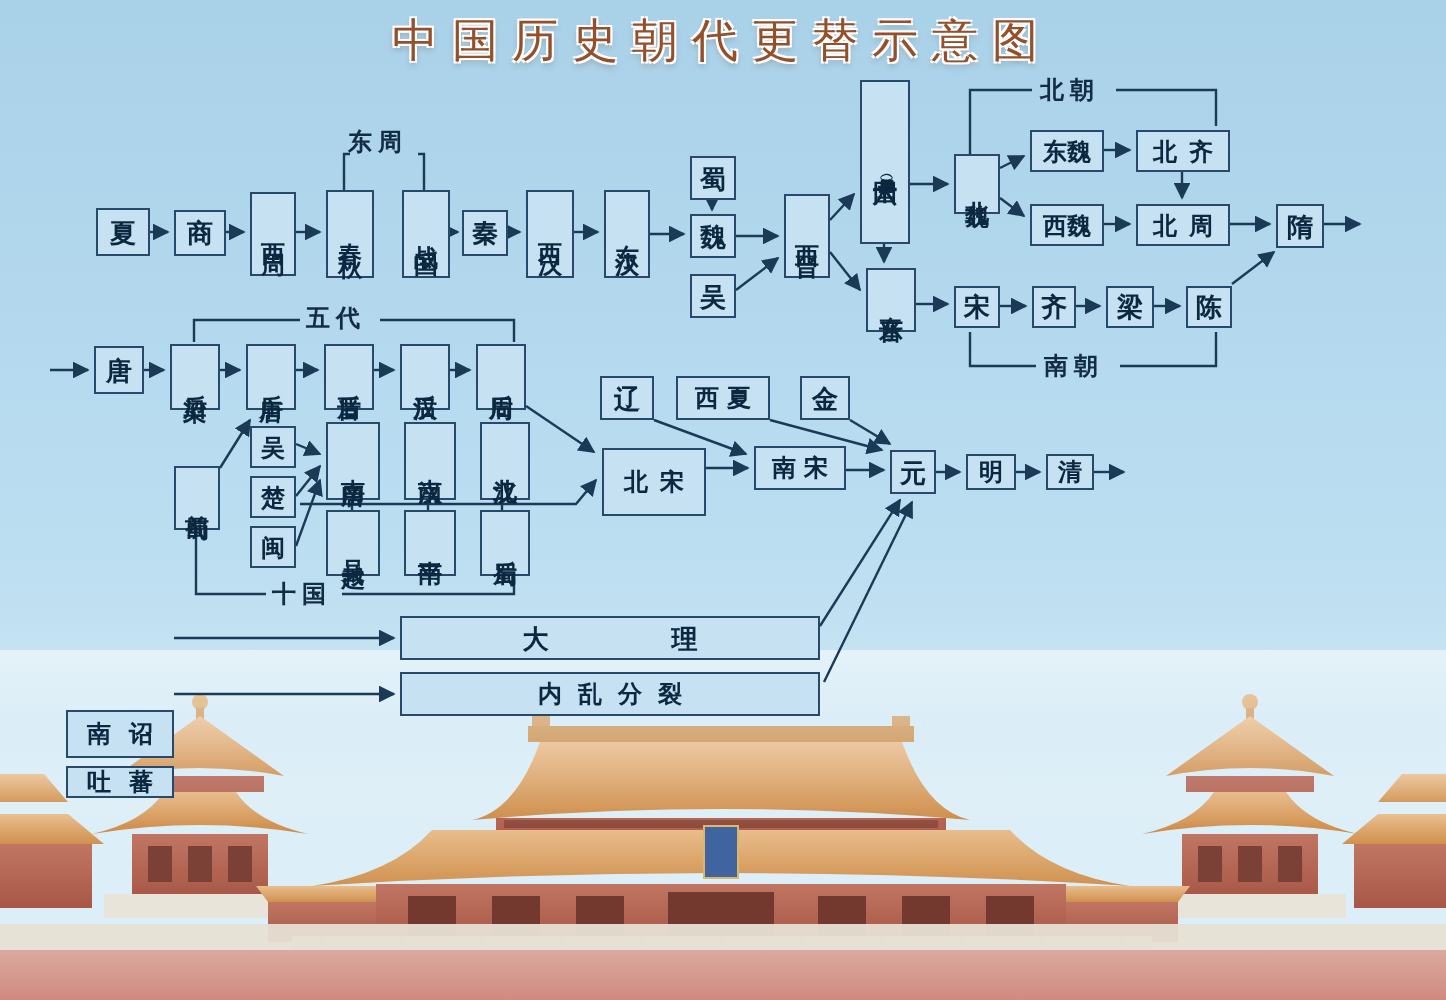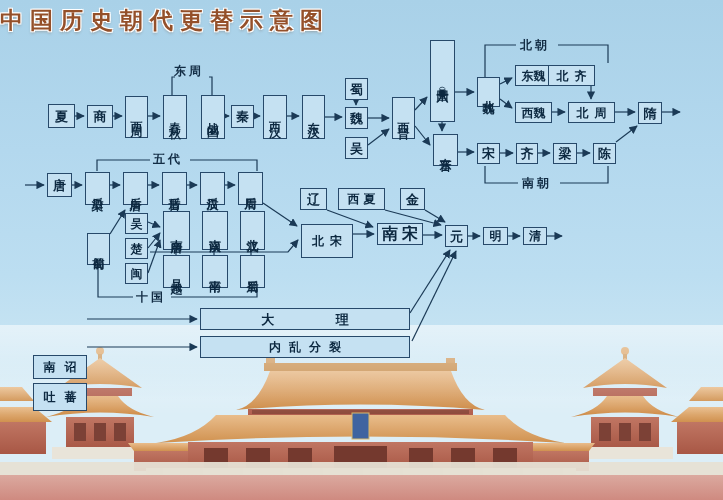--- a/index.html
+++ b/index.html
@@ -2,23 +2,23 @@
 <html><head>
 <meta charset="utf-8">
 <style>
   html,body{margin:0;padding:0;background:#888;}
   .stage{
     position:relative;width:723px;height:500px;overflow:hidden;
     font-family:"Liberation Sans","DejaVu Sans",sans-serif;
     background:linear-gradient(180deg,#a9d1e8 0%,#b3d8ee 30%,#bcdef1 55%,#c9e5f3 72%,#dceef7 80%);
   }
   .title{
-    position:absolute;left:0;top:5px;width:722px;text-align:left;
+    position:absolute;left:0;top:5px;width:722px;text-align:center;
     font-family:"Liberation Serif","DejaVu Serif",serif;
-    font-size:23px;font-weight:bold;letter-spacing:7px;color:#94502a;
+    font-size:23px;font-weight:normal;letter-spacing:7px;color:#94502a;
     text-shadow:-1px -1px 0 #fff,1px -1px 0 #fff,-1px 1px 0 #fff,1px 1px 0 #fff,0 2px 3px rgba(90,50,20,.35);
   }
   svg.layer{position:absolute;left:0;top:0;}
   .node{
     position:absolute;box-sizing:border-box;border:1px solid #27496a;
     background:#c5e1f2;color:#0c2840;display:flex;align-items:center;justify-content:center;
     font-size:13px;font-weight:bold;line-height:1;text-align:center;
   }
   .v{writing-mode:vertical-rl;text-orientation:mixed;font-size:12px;letter-spacing:5px;}
   .v2{letter-spacing:2px;}
@@ -245,21 +245,21 @@
   <div class="node v" style="left:392px;top:97px;width:23px;height:42px">西晋</div>
 
   <div class="node v" style="left:430px;top:40px;width:25px;height:82px;letter-spacing:1px">
     <span>十六国</span>
       <span class="sub">（前秦等国）</span>
   </div>
 
   <div class="node v v2" style="left:433px;top:134px;width:25px;height:32px">东晋</div>
   <div class="node v v2" style="left:477px;top:77px;width:23px;height:30px">北魏</div>
   <div class="node" style="left:515px;top:65px;width:37px;height:21px;font-size:12px">东魏</div>
-  <div class="node ls6" style="left:548px;top:65px;width:47px;height:21px;font-size:12px">北齐</div>
+  <div class="node ls6" style="left:568px;top:65px;width:47px;height:21px;font-size:12px">北齐</div>
   <div class="node" style="left:515px;top:102px;width:37px;height:21px;font-size:12px">西魏</div>
   <div class="node ls6" style="left:568px;top:102px;width:47px;height:21px;font-size:12px">北周</div>
   <div class="node" style="left:638px;top:102px;width:24px;height:22px">隋</div>
   <div class="node" style="left:477px;top:143px;width:23px;height:21px">宋</div>
   <div class="node" style="left:516px;top:143px;width:22px;height:21px">齐</div>
   <div class="node" style="left:553px;top:143px;width:24px;height:21px">梁</div>
   <div class="node" style="left:593px;top:143px;width:23px;height:21px">陈</div>
 
   <div class="node" style="left:47px;top:173px;width:25px;height:24px">唐</div>
   <div class="node v v2" style="left:85px;top:172px;width:25px;height:33px">后梁</div>
@@ -276,23 +276,23 @@
   <div class="node v v2" style="left:202px;top:211px;width:26px;height:39px">南汉</div>
   <div class="node v v2" style="left:240px;top:211px;width:25px;height:39px">北汉</div>
   <div class="node v v2" style="left:163px;top:255px;width:27px;height:33px">吴越</div>
   <div class="node v v2" style="left:202px;top:255px;width:26px;height:33px">南平</div>
   <div class="node v v2" style="left:240px;top:255px;width:25px;height:33px">后蜀</div>
 
   <div class="node" style="left:300px;top:188px;width:27px;height:22px">辽</div>
   <div class="node ls4" style="left:338px;top:188px;width:47px;height:22px;font-size:12px">西夏</div>
   <div class="node" style="left:400px;top:188px;width:25px;height:22px">金</div>
   <div class="node ls6" style="left:301px;top:224px;width:52px;height:34px;font-size:12px">北宋</div>
-  <div class="node ls4" style="left:377px;top:223px;width:46px;height:22px;font-size:16px">南宋</div>
+  <div class="node ls4" style="left:377px;top:223px;width:46px;height:22px;font-size:12px">南宋</div>
   <div class="node" style="left:445px;top:225px;width:23px;height:22px">元</div>
   <div class="node" style="left:483px;top:227px;width:25px;height:18px;font-size:12px">明</div>
   <div class="node" style="left:523px;top:227px;width:24px;height:18px;font-size:12px">清</div>
 
   <div class="node ls8" style="left:33px;top:308px;width:54px;height:24px;font-size:12px">南诏</div>
-  <div class="node ls8" style="left:33px;top:336px;width:54px;height:28px;font-size:12px">吐蕃</div>
+  <div class="node ls8" style="left:33px;top:336px;width:54px;height:16px;font-size:12px">吐蕃</div>
   <div class="node spread" style="left:200px;top:308px;width:210px;height:22px">大 理</div>
   <div class="node lsp" style="left:200px;top:336px;width:210px;height:22px;font-size:12px">内乱分裂</div>
 
 </div>
 
 </body></html>

